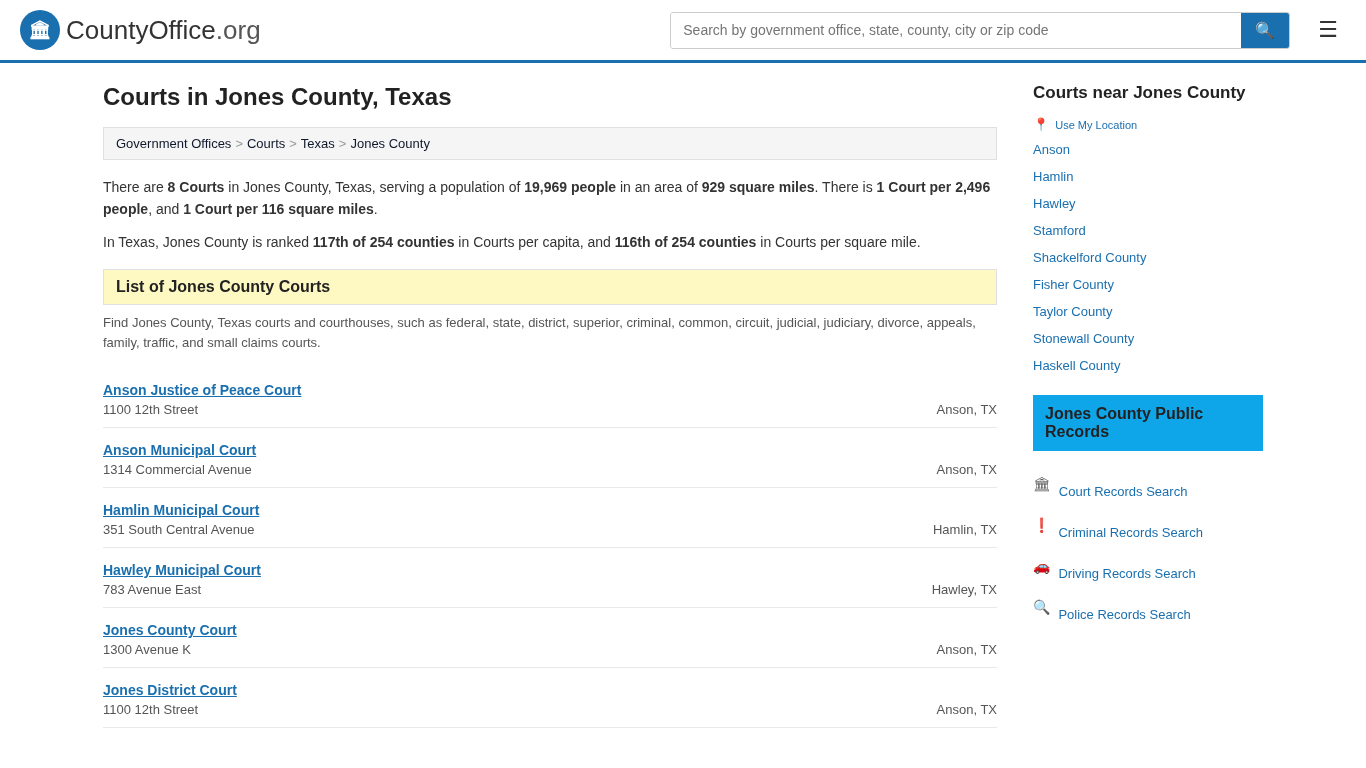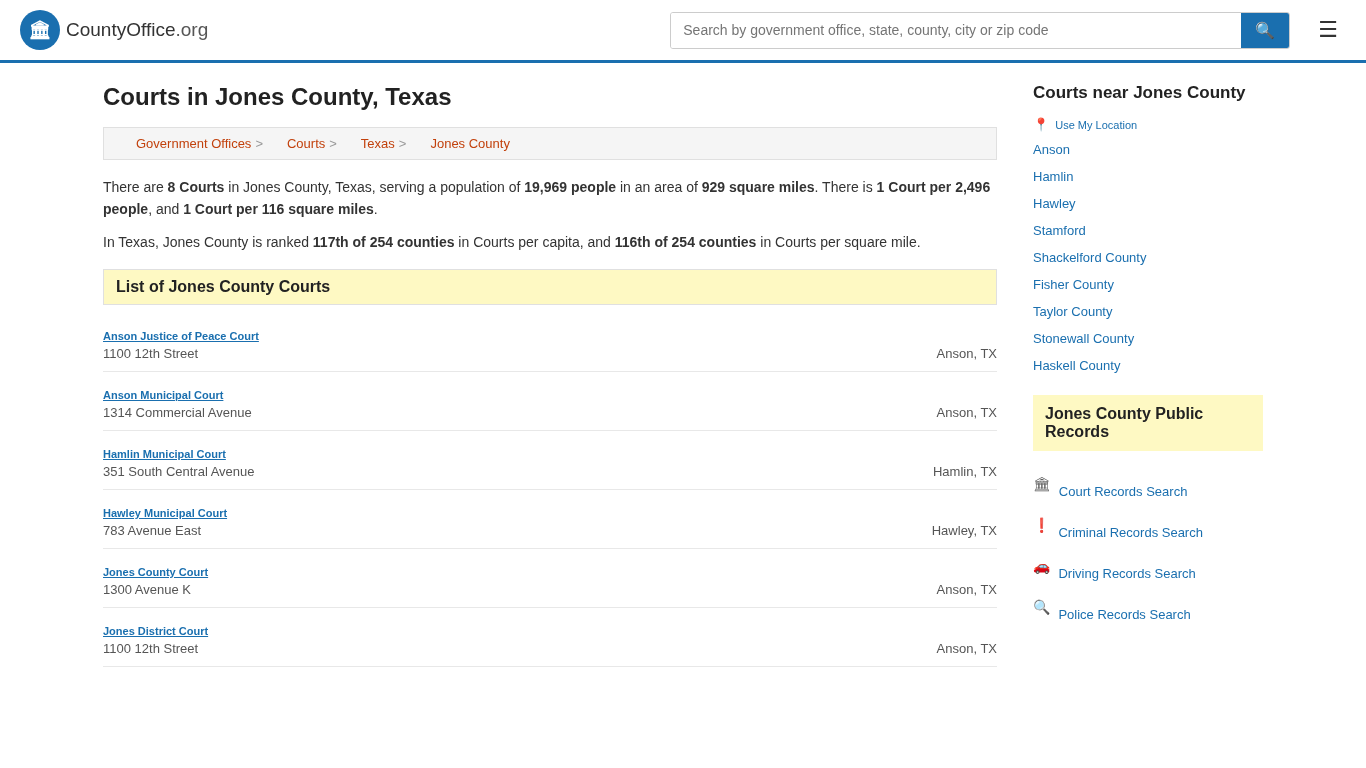--- a/index.html
+++ b/index.html
@@ -26,21 +26,21 @@
       background: #1a6faf;
       border-radius: 50%;
       display: flex;
       align-items: center;
       justify-content: center;
       color: white;
       font-size: 18px;
       font-weight: bold;
     }
     .logo-text {
-      font-size: 19px;
+      font-size: 26px;
       color: #1a6faf;
       font-weight: bold;
       text-align: right;
     }
     .logo-text span { color: #333; font-weight: normal; }
     .search-bar {
       flex: 1;
       max-width: 620px;
       display: flex;
       border: 1px solid #ccc;
@@ -99,21 +99,21 @@
       border: 1px solid #e0e0e0;
       padding: 8px 12px;
       font-size: 13px;
       color: #666;
       margin-bottom: 16px;
       display: flex;
       align-items: center;
       gap: 4px;
       flex-wrap: wrap;
     }
-    .breadcrumb a { color: #c2410c; text-decoration: none; margin-left: 20px; }
+    .breadcrumb a { color: #0f172a; text-decoration: none; }
     .breadcrumb .sep { color: #999; }
 
     
     .stats-text {
       font-size: 14px;
       line-height: 1.6;
       margin-bottom: 10px;
       color: #333;
     }
     .stats-text strong { font-weight: bold; }
@@ -136,21 +136,21 @@
       margin-bottom: 16px;
       line-height: 1.5;
     }
 
     
     .court-entry {
       border-bottom: 1px solid #e8e8e8;
       padding: 14px 0 10px 0;
     }
     .court-name {
-      font-size: 11px;
+      font-size: 14px;
       font-weight: bold;
       color: #1a6faf;
       text-decoration: underline;
       cursor: pointer;
       margin-bottom: 4px;
       display: inline-block;
     }
     .court-row {
       display: flex;
       justify-content: space-between;
@@ -190,21 +190,21 @@
     }
 
     
     .public-records-section {
       margin-top: 16px;
     }
     .public-records-title {
       font-size: 16px;
       font-weight: bold;
       color: #222;
-      background: #fef9c3;
+      background: #0ea5e9;
       padding: 10px 12px;
       margin-bottom: 12px;
     }
     .public-record-item {
       display: flex;
       align-items: center;
       gap: 8px;
       padding: 5px 0;
     }
     .public-record-item a {
@@ -252,20 +252,21 @@
 
     <p class="stats-text">
       There are <strong>8 Courts</strong> in Jones County, Texas, serving a population of <strong>19,969 people</strong> in an area of <strong>929 square miles</strong>. There is <strong>1 Court per 2,496 people</strong>, and <strong>1 Court per 116 square miles</strong>.
     </p>
     <p class="stats-text">
       In Texas, Jones County is ranked <strong>117th of 254 counties</strong> in Courts per capita, and <strong>116th of 254 counties</strong> in Courts per square mile.
     </p>
 
     <div class="list-heading">List of Jones County Courts</div>
 
+    <p class="find-text">Find Jones County, Texas courts and courthouses, such as federal, state, district, superior, criminal, common, circuit, judicial, judiciary, divorce, appeals, family, traffic, and small claims courts.</p>
 
     <div id="courts-list">
         <div class="court-entry">
       <a class="court-name" href="#">Anson Justice of Peace Court</a>
       <div class="court-row">
         <span class="court-address">1100 12th Street</span>
         <span class="court-location">Anson, TX</span>
       </div>
     </div>
         <div class="court-entry">

